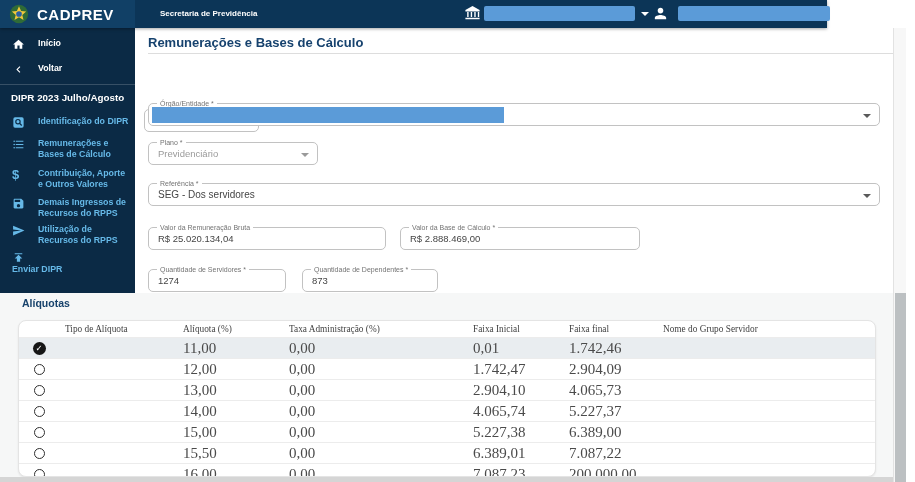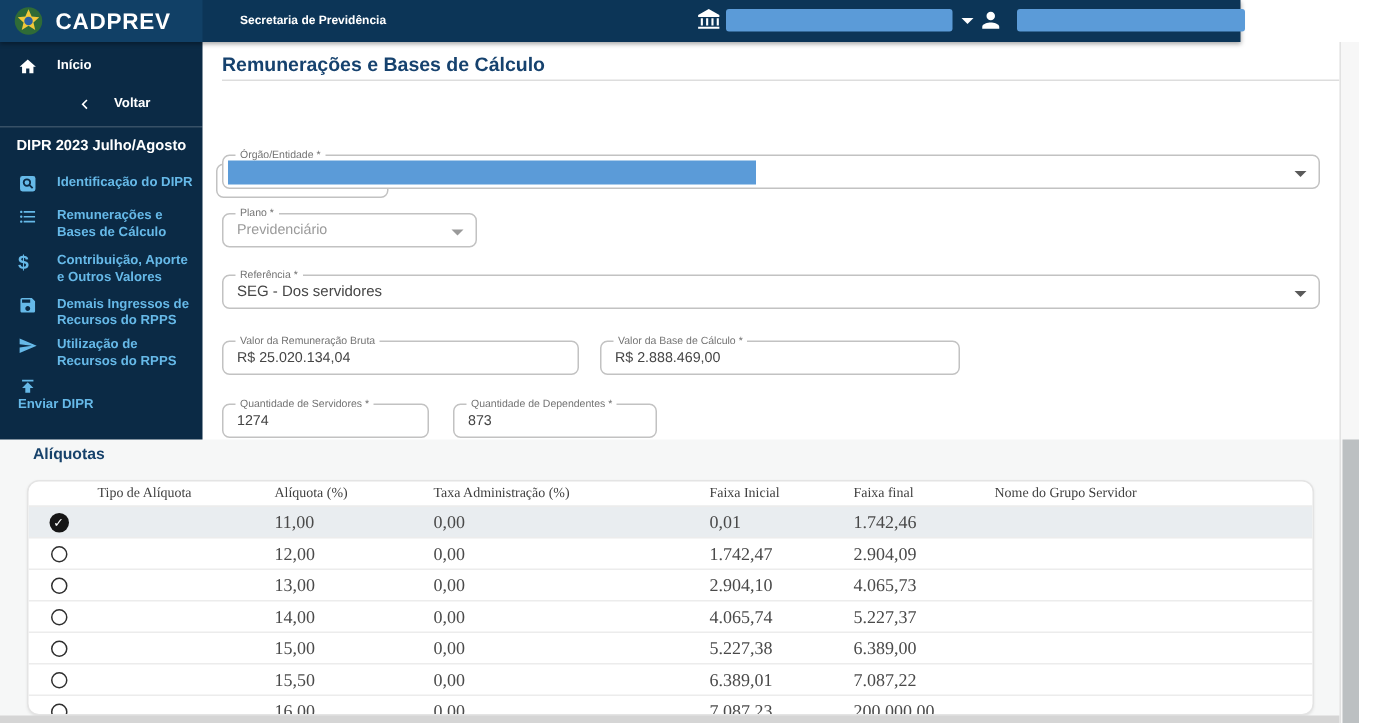--- a/index.html
+++ b/index.html
@@ -47,21 +47,21 @@
   .field .redact-in { position:absolute; left:3px; top:3px; height:16px; width:352px; background:#5b9bd8; }
 
   
   .aliq { position:absolute; left:0; top:293px; width:906px; height:189px; background:#f6f7f7; }
   .aliq-title { position:absolute; left:22px; top:4px; font-size:10.5px; font-weight:bold; color:#17426b; }
   .card { position:absolute; left:18px; top:27px; width:858px; height:157px; background:#fff;
     border:1px solid #e4e4e4; border-radius:8px; overflow:hidden; box-shadow:0 1px 2px rgba(0,0,0,.08); }
   .trow { display:grid; grid-template-columns:40px 118px 106px 184px 96px 94px 1fr;
     align-items:center; }
   .thead { height:16px; font-size:9.3px; color:#3f3f3f; }
-  .tbody-row { height:21px; font-size:12px; color:#4a4a4a; border-top:1px solid #ececec; cursor:pointer; }
+  .tbody-row { height:21px; font-size:15px; color:#4a4a4a; border-top:1px solid #ececec; cursor:pointer; }
   .tbody-row.selected { background:#e9edf0; }
   .cell { padding-left:6px; white-space:nowrap; overflow:hidden;font-family:Liberation Serif, serif; }
   .radio-cell { display:flex; justify-content:center; align-items:center; }
   .radio { width:11px; height:11px; border:1.5px solid #2f2f2f; border-radius:50%; background:#fff; }
   .radio.checked { width:13px; height:13px; border:none; background:#161616; color:#fff;
     font-size:8.5px; line-height:13px; text-align:center; }
   .radio.checked::after { content:"✓"; }
 
   
   .scroll-track { position:absolute; left:893px; top:28px; width:13px; height:454px;
@@ -112,21 +112,21 @@
 
 <div class="sidebar">
   <div class="snav abs" style="left:0; top:10px;">
     <span class="ic">
       <svg viewBox="0 0 24 24" width="13" height="13" fill="#fff">
           <path d="M10 20v-6h4v6h5v-8h3L12 3 2 12h3v8z"></path>
         </svg>
     </span>
     <span class="lb" style="color:#fff;">Início</span>
   </div>
-  <div class="snav abs" style="left:0; top:35px;padding-left:38px;">
+  <div class="snav abs" style="left:0; top:35px;">
     <span class="ic">
       <svg viewBox="0 0 24 24" width="13" height="13" fill="#fff">
           <path d="M15.41 7.41 14 6l-6 6 6 6 1.41-1.41L10.83 12z"></path>
         </svg>
     </span>
     <span class="lb" style="color:#fff;">Voltar</span>
   </div>
   <div class="sdiv"></div>
   <div class="stitle">DIPR 2023 Julho/Agosto</div>
 

